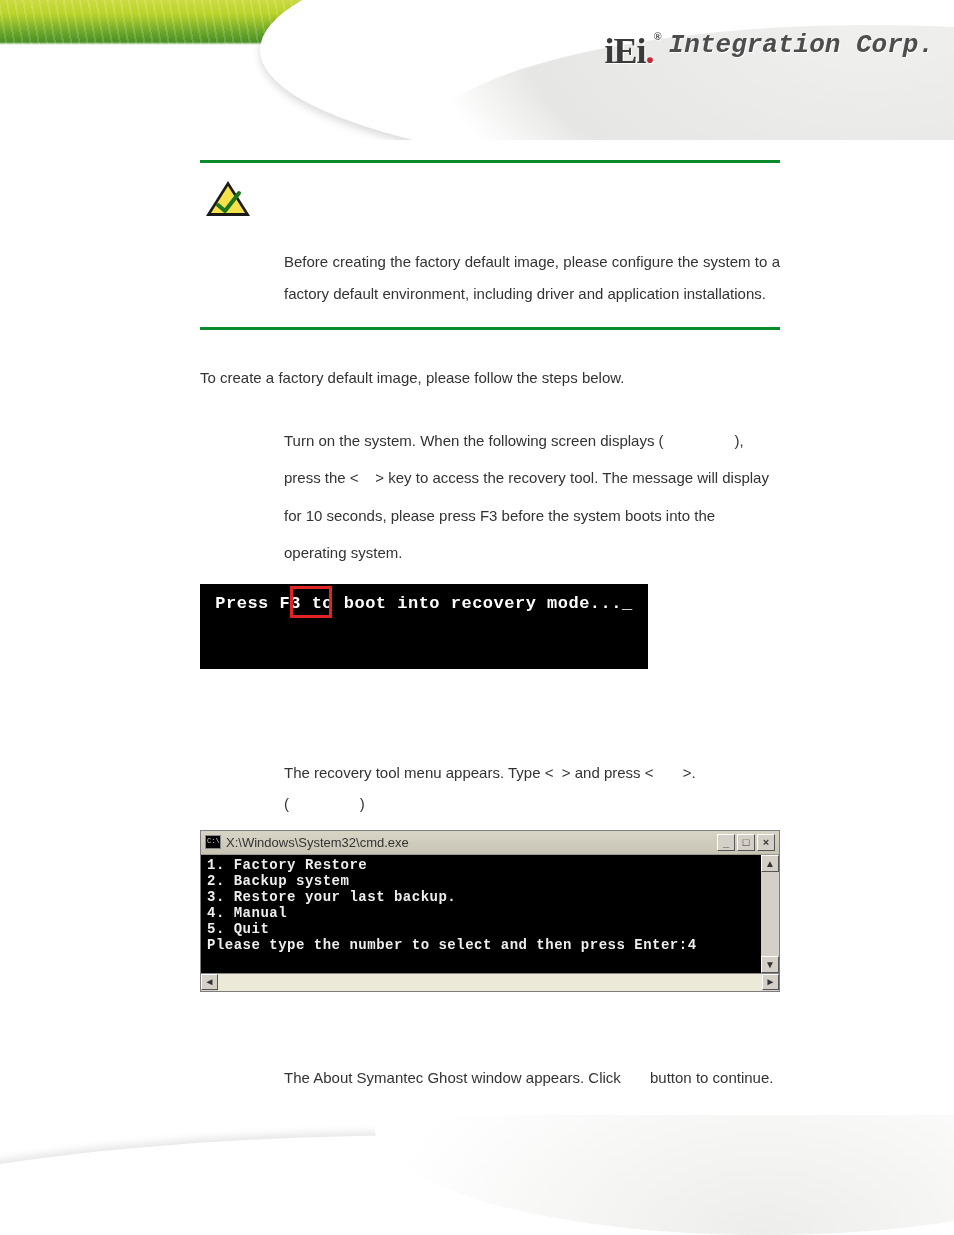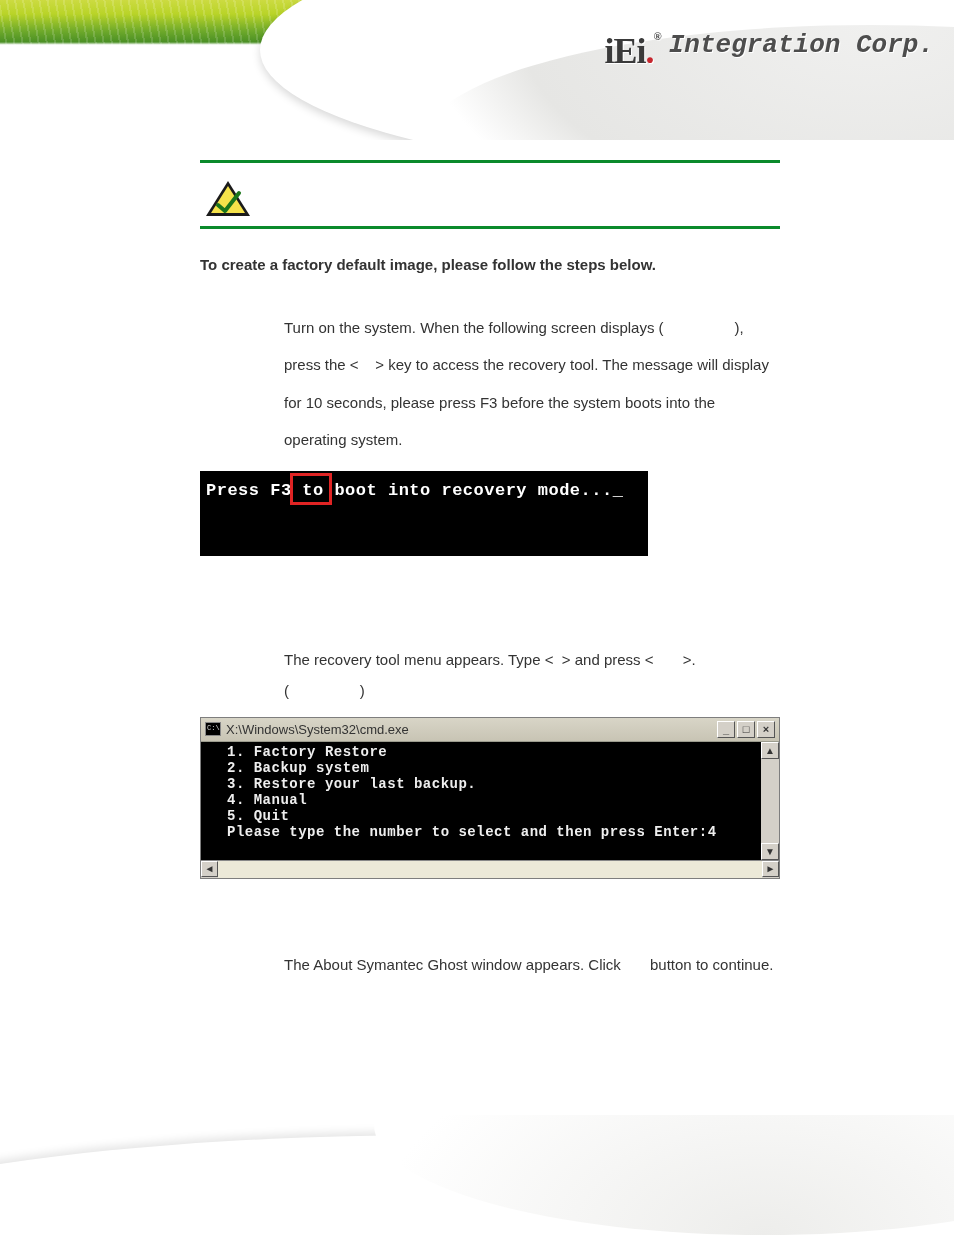--- a/index.html
+++ b/index.html
@@ -92,41 +92,41 @@
     position: relative;
   }
   .note-icon svg { display: block; }
   .note-box {
     padding: 20px 0 18px 84px;
     padding-right: 0;
     line-height: 2.1;
     text-align: justify;
   }
   .body-para {
-    margin-top: 20px;
+    margin-top: 32px;
     line-height: 2.1;
-    font-weight: bold;
   }
   .step {
     margin-top: 28px;
     padding-left: 84px;
     line-height: 2.5;
   }
   .figure-recovery-boot {
     margin-top: 12px;
     width: 448px;
     height: 85px;
     background: #000;
     color: #fff;
     font-family: "Courier New", monospace;
     font-size: 17px;
     font-weight: bold;
     padding: 10px 6px;
     position: relative;
     letter-spacing: 0.5px;
+    text-align: center;
   }
   .f3-highlight {
     position: absolute;
     top: 2px; left: 90px;
     width: 42px; height: 32px;
     border: 3px solid #e02424;
   }
   .step2 { margin-top: 88px; padding-left: 84px; line-height: 2.1; }
   .cmd-window {
     margin-top: 10px;
@@ -163,21 +163,21 @@
   .cmd-title-btns { display: flex; gap: 2px; }
   .cmd-btn {
     width: 18px; height: 17px;
     background: #d4d0c8;
     border: 1px solid #555; border-top-color:#fff; border-left-color:#fff;
     font-size: 11px;
     display: flex; align-items: center; justify-content: center;
     font-family: Arial;
     font-weight: bold;
   }
-  .cmd-body-wrap { display: flex; background: #000; padding-left: 20px; }
+  .cmd-body-wrap { display: flex; background: #000; }
   .cmd-body {
     flex: 1;
     background: #000;
     color: #eee;
     font-family: "Courier New", monospace;
     font-size: 14px;
     font-weight: bold;
     padding: 2px 6px 12px;
     min-height: 118px;
     white-space: pre;
@@ -253,20 +253,21 @@
 <div class="content">
 
   <hr class="hr-green">
   <div class="note-icon">
     <svg width="44" height="35" viewBox="0 0 44 35">
       <polygon points="22,0 44,35 0,35" fill="#1a1a1a"></polygon>
       <polygon points="22,5 39,32 5,32" fill="#f5e24a"></polygon>
       <path d="M12 24 L19 30 L33 12" stroke="#1b761b" stroke-width="4" fill="none" stroke-linecap="round" stroke-linejoin="round"></path>
     </svg>
   </div>
+  <div class="note-box">Before creating the factory default image, please configure the system to a factory default environment, including driver and application installations.</div>
   <hr class="hr-green">
 
   <p class="body-para">To create a factory default image, please follow the steps below.</p>
 
   <p class="step">Turn on the system. When the following screen displays (&nbsp;&nbsp;&nbsp;&nbsp;&nbsp;&nbsp;&nbsp;&nbsp;&nbsp;&nbsp;&nbsp;&nbsp;&nbsp;&nbsp;&nbsp;&nbsp;&nbsp;), press the &lt;&nbsp;&nbsp;&nbsp;&nbsp;&gt; key to access the recovery tool. The message will display for 10 seconds, please press F3 before the system boots into the operating system.</p>
 
   <div class="figure-recovery-boot">
     <div class="f3-highlight"></div>
     <span>Press F3 to boot into recovery mode..._</span>
   </div>

